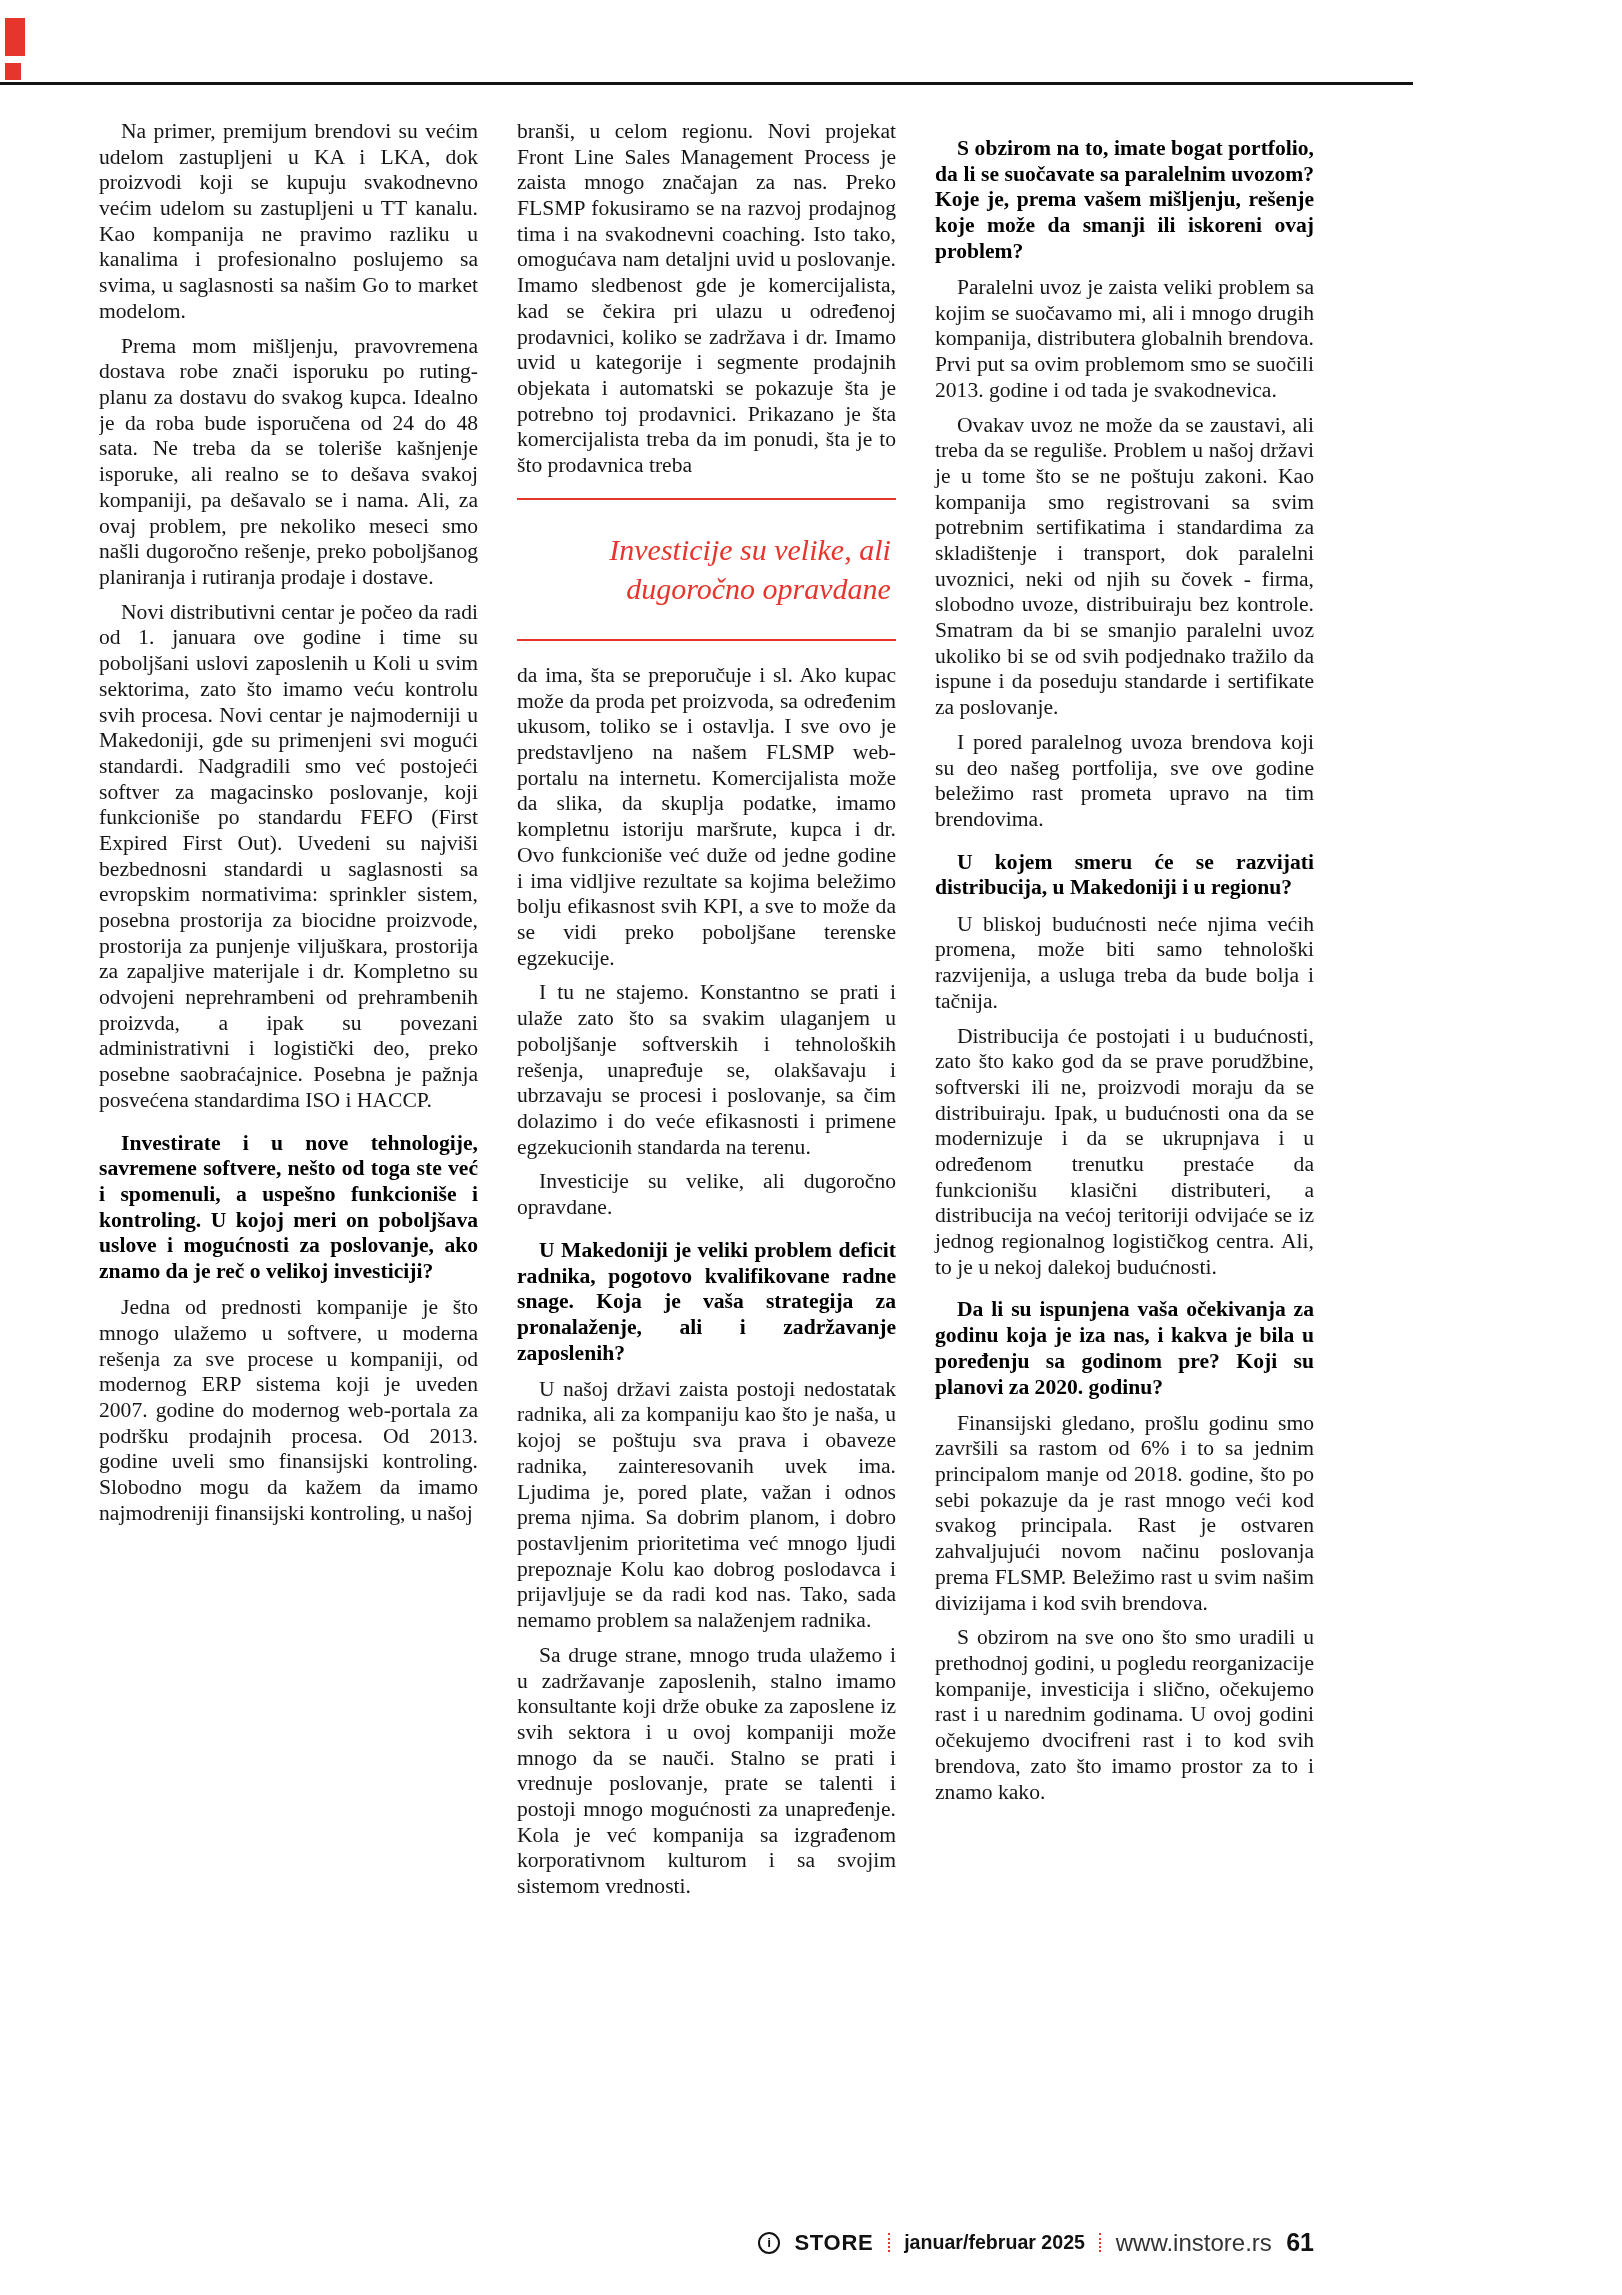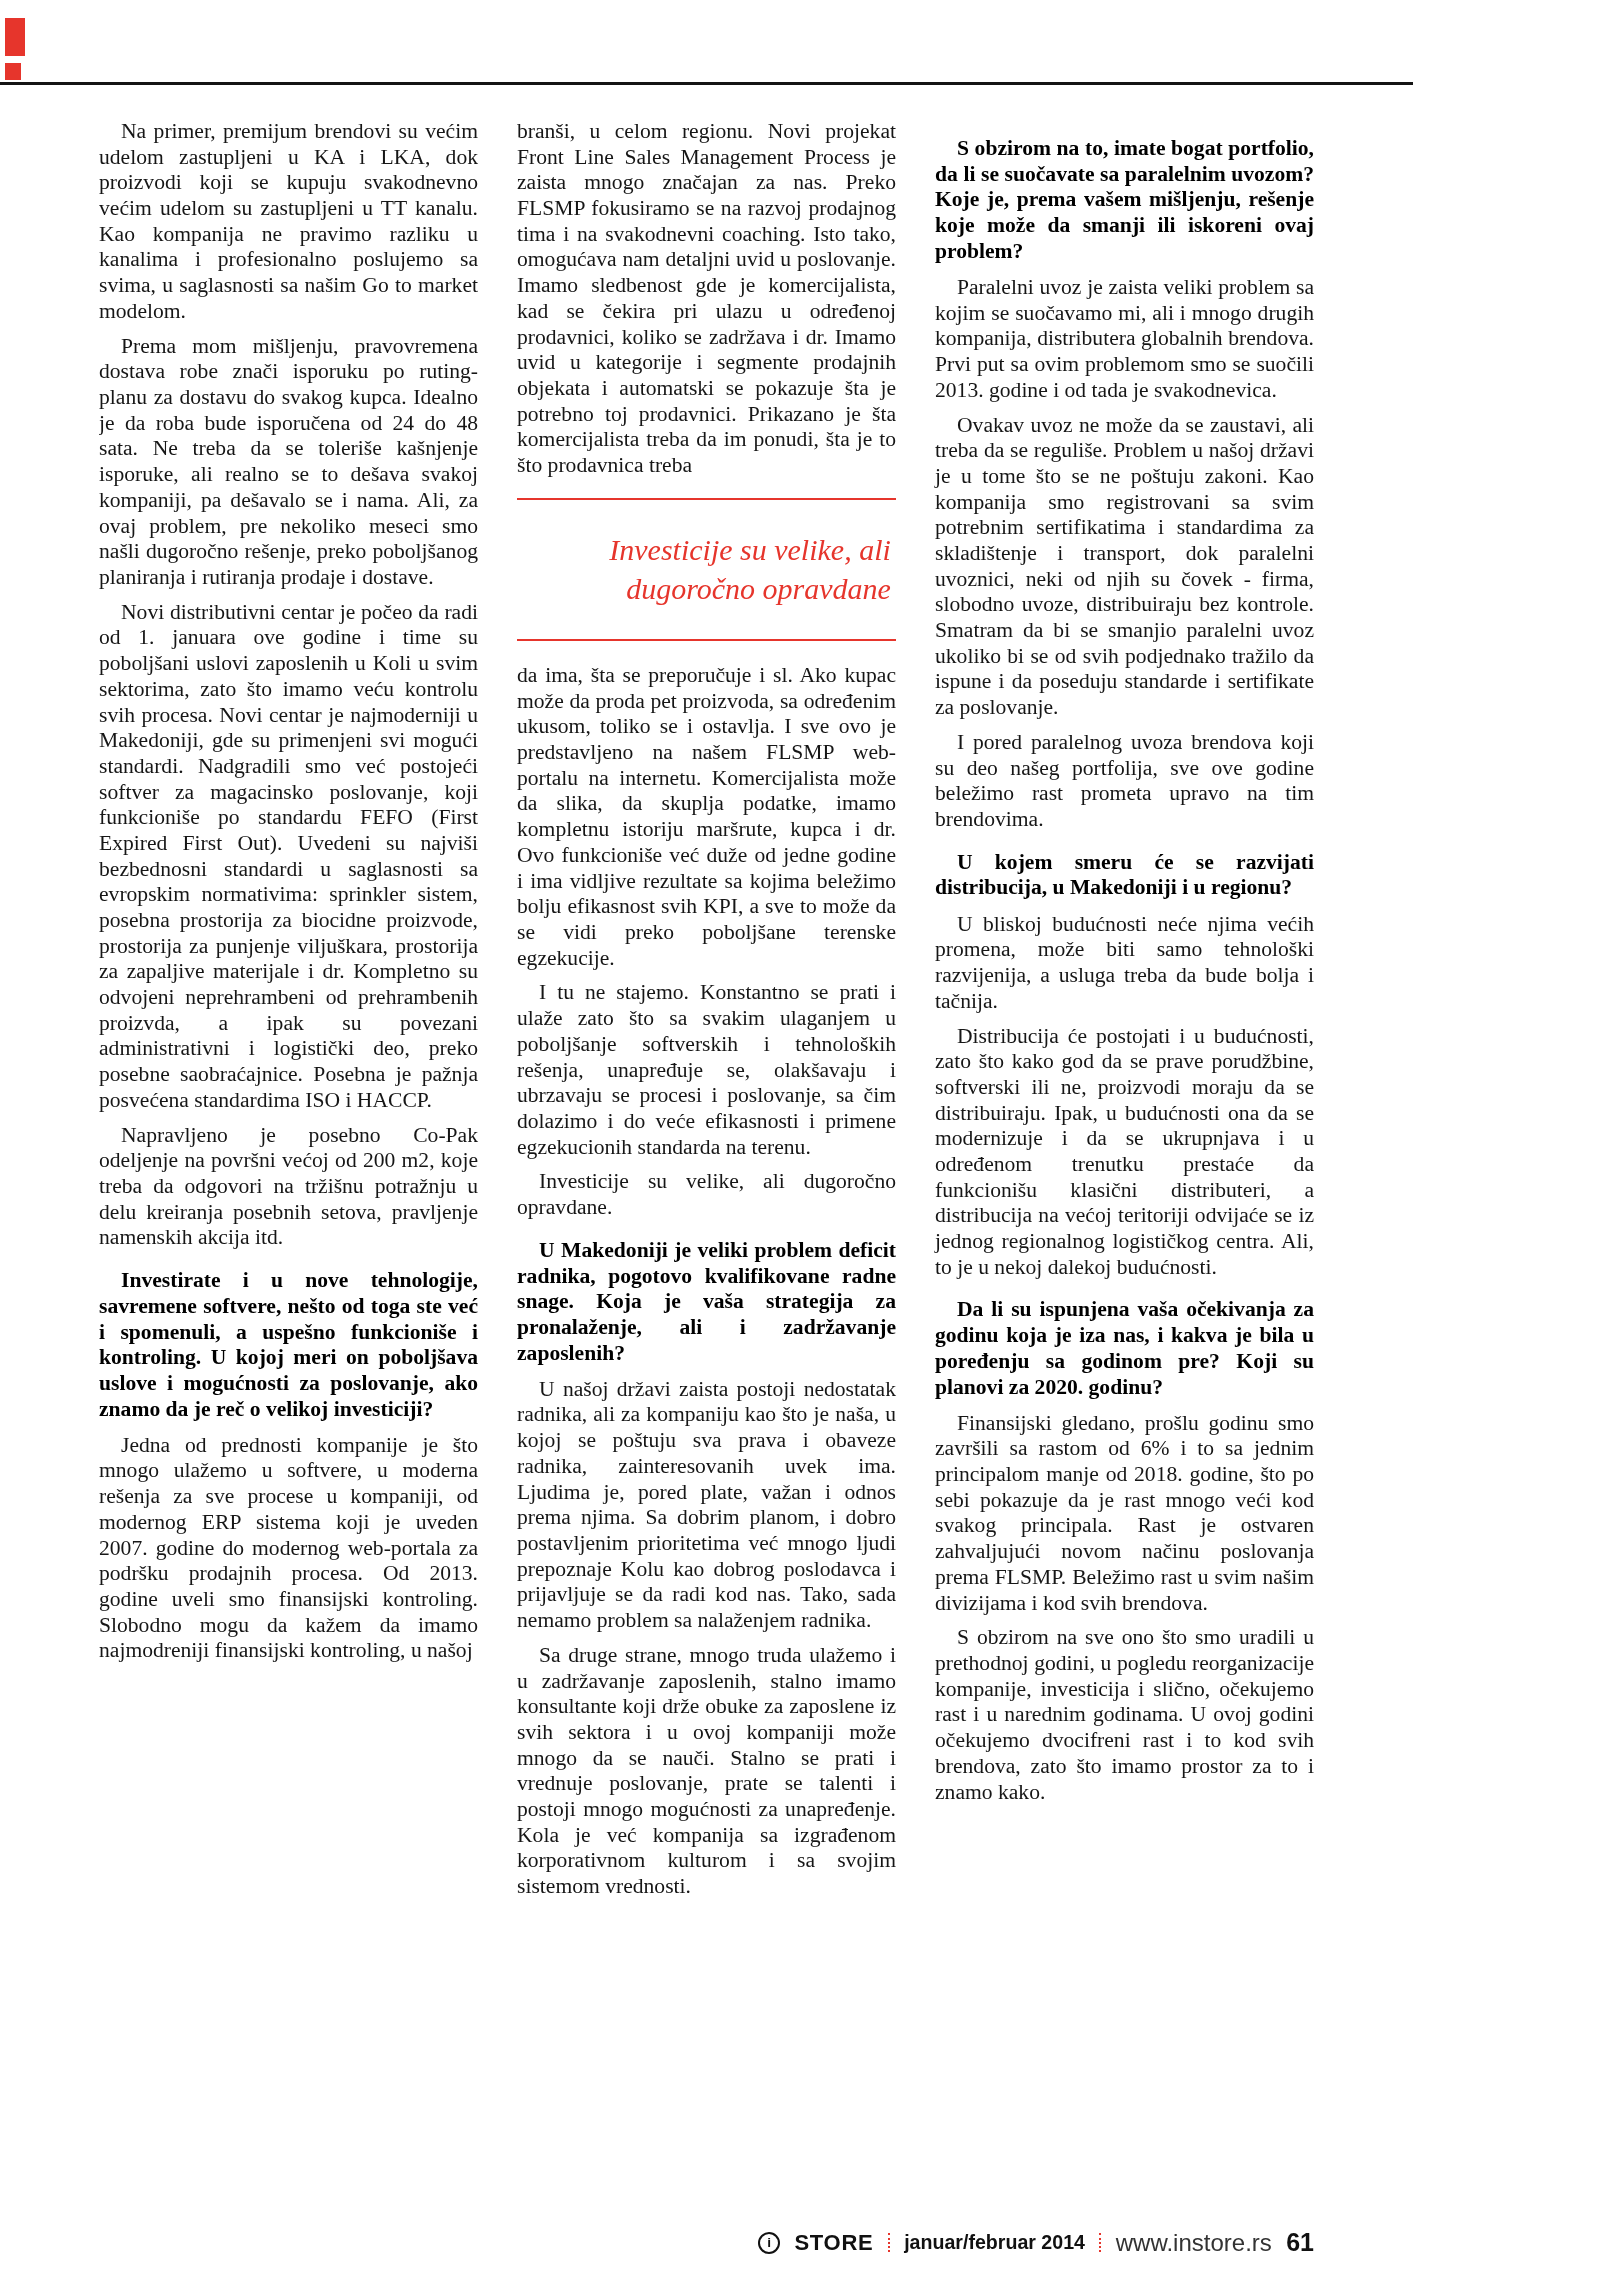--- a/index.html
+++ b/index.html
@@ -147,21 +147,20 @@
 
   <div class="bleed-a"></div>
   <div class="bleed-b"></div>
   <div class="rule-top"></div>
 
   <div class="columns">
     <div class="column">
         <p class="para">Na primer, premijum brendovi su većim udelom zastupljeni u KA i LKA, dok proizvodi koji se kupuju svakodnevno većim udelom su zastupljeni u TT kanalu. Kao kompanija ne pravimo razliku u kanalima i profesionalno poslujemo sa svima, u saglasnosti sa našim Go to market modelom.</p>
         <p class="para">Prema mom mišljenju, pravovremena dostava robe znači isporuku po ruting-planu za dostavu do svakog kupca. Idealno je da roba bude isporučena od 24 do 48 sata. Ne treba da se toleriše kašnjenje isporuke, ali realno se to dešava svakoj kompaniji, pa dešavalo se i nama. Ali, za ovaj problem, pre nekoliko meseci smo našli dugoročno rešenje, preko poboljšanog planiranja i rutiranja prodaje i dostave.</p>
         <p class="para">Novi distributivni centar je počeo da radi od 1. januara ove godine i time su poboljšani uslovi zaposlenih u Koli u svim sektorima, zato što imamo veću kontrolu svih procesa. Novi centar je najmoderniji u Makedoniji, gde su primenjeni svi mogući standardi. Nadgradili smo već postojeći softver za magacinsko poslovanje, koji funkcioniše po standardu FEFO (First Expired First Out). Uvedeni su najviši bezbednosni standardi u saglasnosti sa evropskim normativima: sprinkler sistem, posebna prostorija za biocidne proizvode, prostorija za punjenje viljuškara, prostorija za zapaljive materijale i dr. Kompletno su odvojeni neprehrambeni od prehrambenih proizvda, a ipak su povezani administrativni i logistički deo, preko posebne saobraćajnice. Posebna je pažnja posvećena standardima ISO i HACCP.</p>
-        <p class="para">Napravljeno je posebno Co-Pak odeljenje na površni većoj od 200 m2, koje treba da odgovori na tržišnu potražnju u delu kreiranja posebnih setova, pravljenje namenskih akcija itd.</p>
         <p class="para question">Investirate i u nove tehnologije, savremene softvere, nešto od toga ste već i spomenuli, a uspešno funkcioniše i kontroling. U kojoj meri on poboljšava uslove i mogućnosti za poslovanje, ako znamo da je reč o velikoj investiciji?</p>
         <p class="para">Jedna od prednosti kompanije je što mnogo ulažemo u softvere, u moderna rešenja za sve procese u kompaniji, od modernog ERP sistema koji je uveden 2007. godine do modernog web-portala za podršku prodajnih procesa. Od 2013. godine uveli smo finansijski kontroling. Slobodno mogu da kažem da imamo najmodreniji finansijski kontroling, u našoj</p>
       </div>
     <div class="column">
         <p class="para cont">branši, u celom regionu. Novi projekat Front Line Sales Management Process je zaista mnogo značajan za nas. Preko FLSMP fokusiramo se na razvoj prodajnog tima i na svakodnevni coaching. Isto tako, omogućava nam detaljni uvid u poslovanje. Imamo sledbenost gde je komercijalista, kad se čekira pri ulazu u određenoj prodavnici, koliko se zadržava i dr. Imamo uvid u kategorije i segmente prodajnih objekata i automatski se pokazuje šta je potrebno toj prodavnici. Prikazano je šta komercijalista treba da im ponudi, šta je to što prodavnica treba</p>
         <div class="pullquote"><span>Investicije su velike, ali
 dugoročno opravdane</span></div>
         <p class="para cont">da ima, šta se preporučuje i sl. Ako kupac može da proda pet proizvoda, sa određenim ukusom, toliko se i ostavlja. I sve ovo je predstavljeno na našem FLSMP web-portalu na internetu. Komercijalista može da slika, da skuplja podatke, imamo kompletnu istoriju maršrute, kupca i dr. Ovo funkcioniše već duže od jedne godine i ima vidljive rezultate sa kojima beležimo bolju efikasnost svih KPI, a sve to može da se vidi preko poboljšane terenske egzekucije.</p>
         <p class="para">I tu ne stajemo. Konstantno se prati i ulaže zato što sa svakim ulaganjem u poboljšanje softverskih i tehnoloških rešenja, unapređuje se, olakšavaju i ubrzavaju se procesi i poslovanje, sa čim dolazimo i do veće efikasnosti i primene egzekucionih standarda na terenu.</p>
         <p class="para">Investicije su velike, ali dugoročno opravdane.</p>
@@ -182,20 +181,20 @@
         <p class="para">S obzirom na sve ono što smo uradili u prethodnoj godini, u pogledu reorganizacije kompanije, investicija i slično, očekujemo rast i u narednim godinama. U ovoj godini očekujemo dvocifreni rast i to kod svih brendova, zato što imamo prostor za to i znamo kako.</p>
       </div>
   </div>
 
   <div class="footer">
     <span class="logo-circle">
         <span class="logo-i">i</span>
       </span>
     <span class="brand">STORE</span>
     <span class="sep"></span>
-    <span class="issue">januar/februar 2014</span>
+    <span class="issue">januar/februar 2025</span>
     <span class="sep"></span>
     <span class="site">www.instore.rs</span>
     <span class="pagenum">61</span>
   </div>
 
 </div>
 
 
 </body></html>

